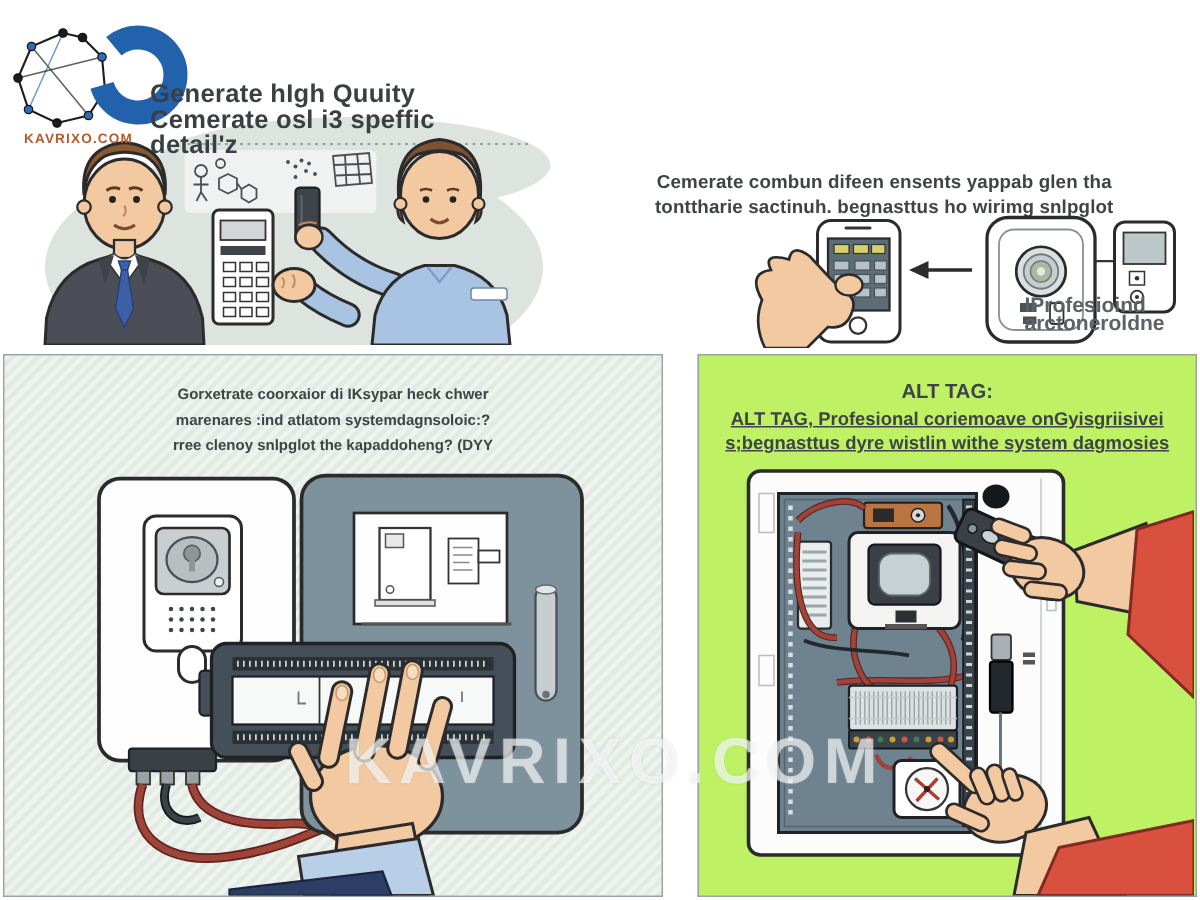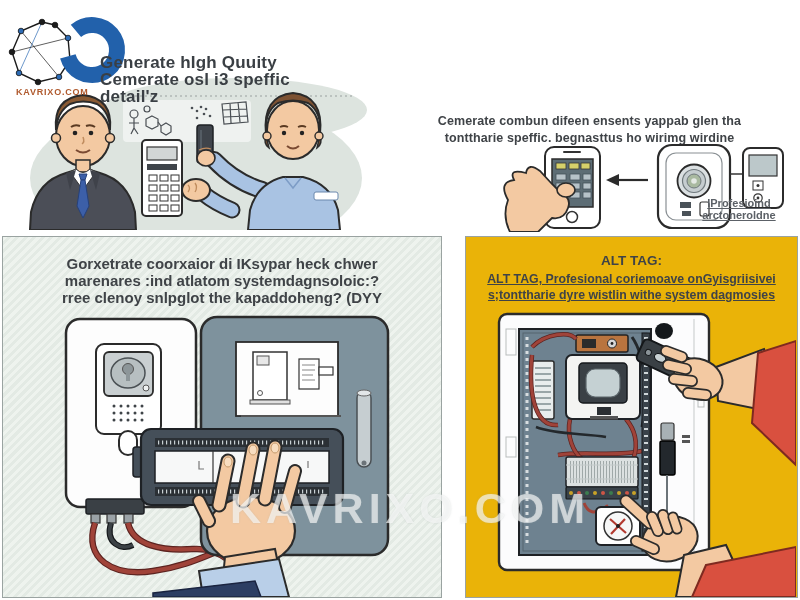--- a/index.html
+++ b/index.html
@@ -4,27 +4,27 @@
 <style>
   html,body{margin:0;padding:0;background:#ffffff;}
   .stage{position:relative;width:800px;height:600px;background:#ffffff;overflow:hidden;
          font-family:"Liberation Sans", sans-serif;}
   .abs{position:absolute;}
   .cap{font-weight:bold;color:#3f4347;text-align:center;}
   .cap span{display:block;}
   .bubble-text{font-weight:bold;color:#3a3f44;font-size:17px;line-height:17px;letter-spacing:.2px;}
   .brand-text{font-size:9px;font-weight:bold;letter-spacing:.8px;color:#b05a2e;}
   .tr-cap{font-size:12.5px;line-height:16.5px;letter-spacing:.1px;}
-  .bl-cap{font-size:15px;line-height:17px;}
+  .bl-cap{font-size:10px;line-height:17px;}
   .br-head{font-size:13.5px;line-height:16px;}
   .br-cap{font-size:12.3px;line-height:16px;text-decoration:underline;}
-  .dev-label{font-size:11px;line-height:12px;font-weight:bold;color:#5c6167;text-align:center;text-decoration:underline;}
+  .dev-label{font-size:14px;line-height:12px;font-weight:bold;color:#5c6167;text-align:left;}
   .panel{box-sizing:border-box;border:1.5px solid #9aa3a1;}
   .panel-left{background:repeating-linear-gradient(135deg,#eef3ee 0 3px,#e3eae4 3px 6px);}
-  .panel-right{background:#eab308;}
+  .panel-right{background:#bef264;}
   .watermark{font-size:43px;font-weight:bold;letter-spacing:5px;color:rgba(255,255,255,0.62);
              text-shadow:0 0 2px rgba(160,172,170,0.35);text-align:center;z-index:40;pointer-events:none;}
   svg{display:block;}
 </style>
 </head>
 <body>
 
 <div class="stage">
 
   <svg class="abs" style="left:0;top:38px;" width="400" height="192" viewBox="0 0 400 192">
@@ -146,21 +146,21 @@
   </svg>
   <div class="abs brand-text" style="left:16px;top:87px;width:110px;">KAVRIXO.COM</div>
 
   <div class="abs bubble-text" style="left:100px;top:54px;width:220px;">
     <span style="display:block;">Generate hIgh Quuity</span>
     <span style="display:block;">Cemerate osl i3 speffic detail'z</span>
   </div>
 
   <div class="abs cap tr-cap" style="left:412px;top:93px;width:355px;margin-top:20px;">
     <span>Cemerate combun difeen ensents yappab glen tha</span>
-    <span>tonttharie speffic. begnasttus ho wirimg wirdine</span>
+    <span>tonttharie sactinuh. begnasttus ho wirimg snlpglot</span>
   </div>
 
   <svg class="abs" style="left:480px;top:140px;" width="315" height="92" viewBox="0 0 315 92">
 
     <g>
       <rect x="65" y="7" width="55" height="81" rx="9" fill="#ffffff" stroke="#2b2b2b" stroke-width="2"></rect>
       <line x1="84" y1="12" x2="100" y2="12" stroke="#333" stroke-width="2" stroke-linecap="round"></line>
       <rect x="72" y="19" width="41" height="48" fill="#5d6d75" stroke="#2b2b2b" stroke-width="1.5"></rect>
       <g stroke="#333" stroke-width="0.8">
         <rect x="76" y="23" width="10" height="6" fill="#d6d06a"></rect>
@@ -323,21 +323,21 @@
         <circle cx="212" cy="278" r="2" fill="#55688a"></circle>
         <polygon points="150,284 252,272 258,288 150,288" fill="#2c3e63" stroke="#1a2440" stroke-width="1.5"></polygon>
       </g>
     </svg>
   </div>
 
   <div class="abs panel panel-right" style="left:465px;top:236px;width:333px;height:362px;">
     <div class="abs cap br-head" style="left:0;top:16px;width:100%;">ALT TAG:</div>
     <div class="abs cap br-cap" style="left:0;top:34px;width:100%;">
       <span>ALT TAG, Profesional coriemoave onGyisgriisivei</span>
-      <span>s;tonttharie dyre wistlin withe system dagmosies</span>
+      <span>s;begnasttus dyre wistlin withe system dagmosies</span>
     </div>
 
     <svg class="abs" style="left:0;top:70px;" width="330" height="290" viewBox="0 0 330 290">
 
       <g>
         <rect x="33" y="7" width="210" height="256" rx="8" fill="#fcfcfd" stroke="#2b2b2b" stroke-width="2.4"></rect>
         <line x1="228" y1="12" x2="228" y2="258" stroke="#c5c9c9" stroke-width="1"></line>
         <rect x="40" y="22" width="10" height="26" fill="none" stroke="#b9bdbd" stroke-width="1"></rect>
         <rect x="40" y="130" width="10" height="20" fill="none" stroke="#b9bdbd" stroke-width="1"></rect>
         <rect x="232" y="60" width="6" height="40" fill="none" stroke="#b9bdbd" stroke-width="1"></rect>

